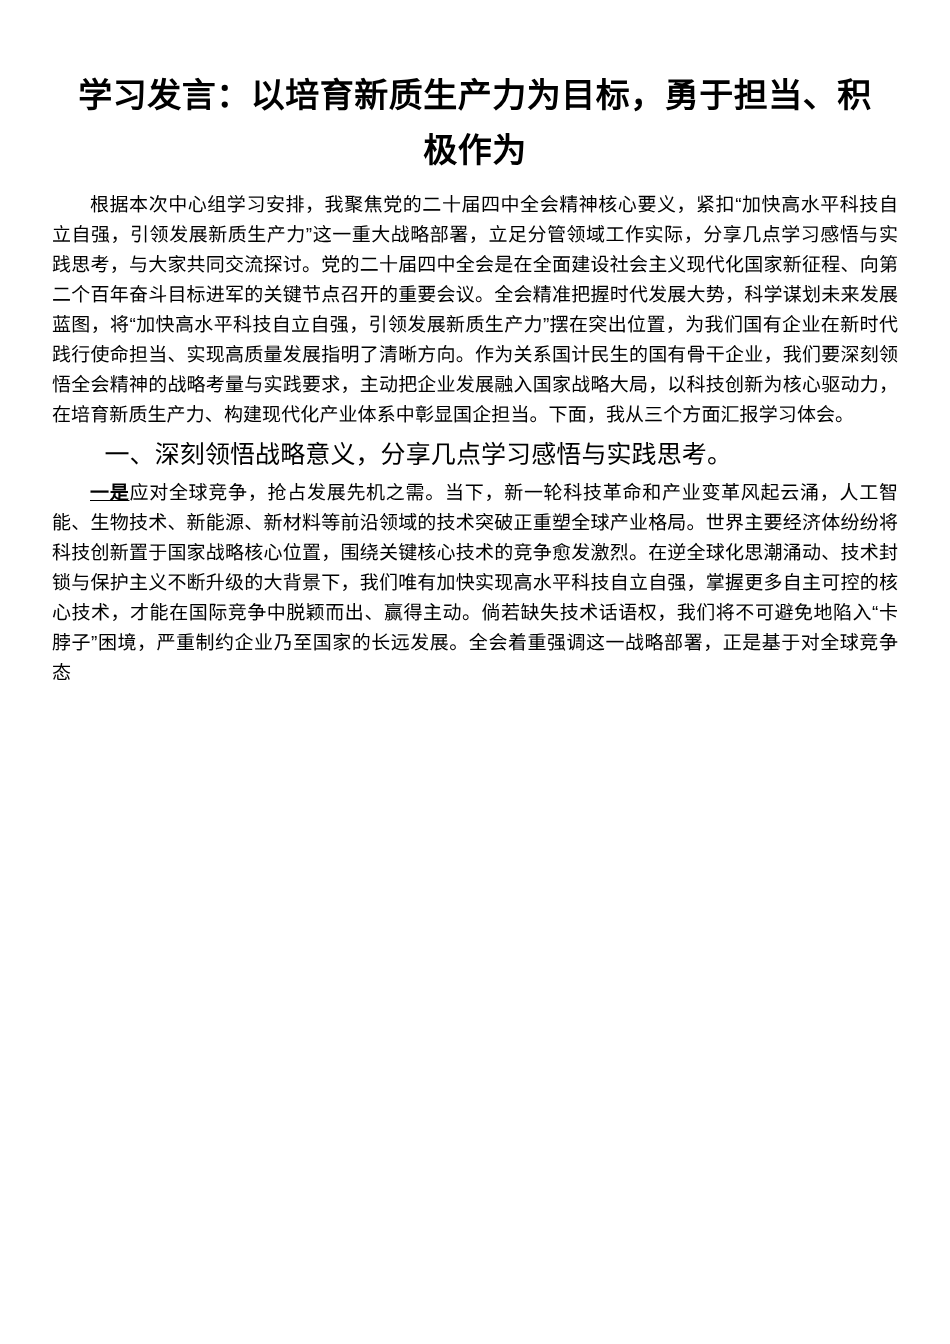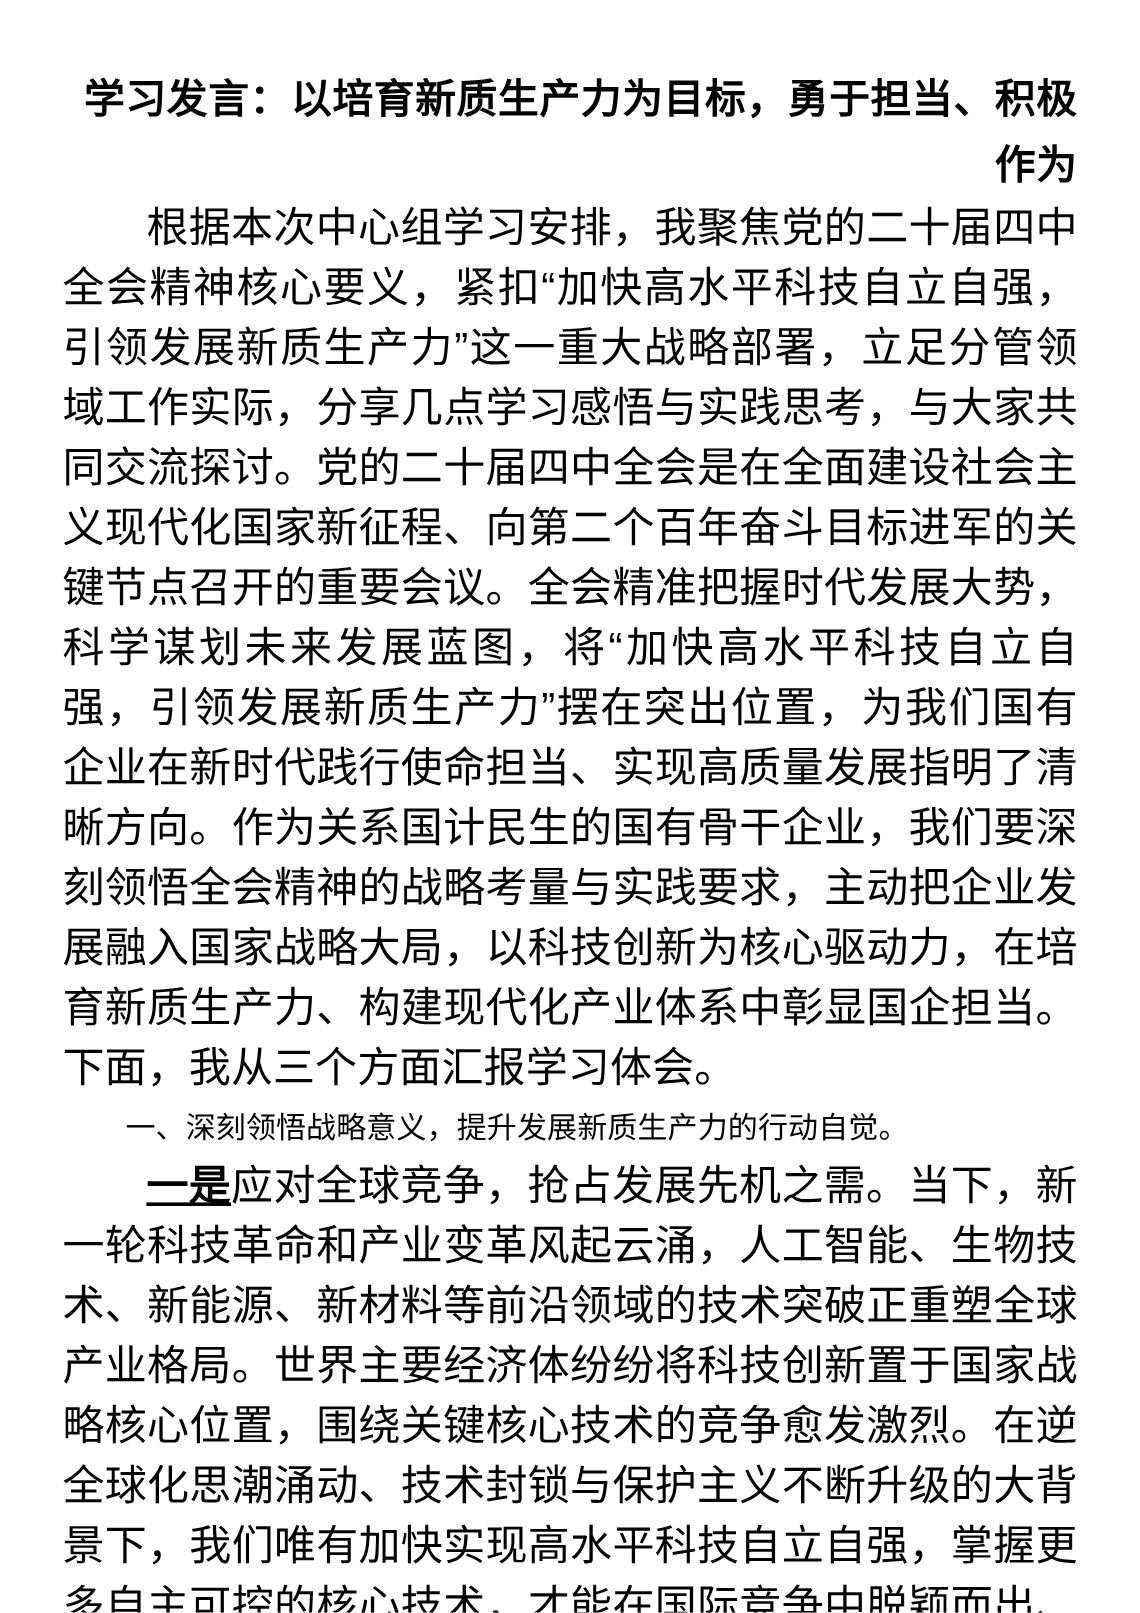--- a/index.html
+++ b/index.html
@@ -21,43 +21,43 @@
     overflow: hidden;
     box-sizing: border-box;
   }
   .content {
     position: absolute;
     left: 52px;
     top: 0;
     width: 846px;
   }
   .doc-title {
-    margin: 0;
+    margin: 12px;
     padding-top: 56px;
     font-size: 34px;
     line-height: 55px;
     font-weight: 700;
-    text-align: right;
+    text-align: center;
     letter-spacing: 0.5px;
     word-break: break-all;
   }
   .salutation {
     margin: 0;
     padding-top: 62px;
     font-size: 27px;
     line-height: 50px;
     text-align: justify;
     text-align-last: left;
     word-break: break-all;
     letter-spacing: 0.1px;
   }
   .para {
     margin: 0;
-    font-size: 35px;
-    line-height: 50px;
+    font-size: 19px;
+    line-height: 30px;
     text-indent: 2em;
     text-align: justify;
     text-align-last: left;
     word-break: break-all;
     letter-spacing: 0.1px;
   }
   .section-head {
     margin: 0;
     font-size: 25px;
     line-height: 48px;
@@ -75,18 +75,18 @@
 <body>
 
 <div class="page">
   <div class="content">
 
     <h1 class="doc-title">学习发言：以培育新质生产力为目标，勇于担当、积极作为</h1>
 
 
     <p class="para">根据本次中心组学习安排，我聚焦党的二十届四中全会精神核心要义，紧扣“加快高水平科技自立自强，引领发展新质生产力”这一重大战略部署，立足分管领域工作实际，分享几点学习感悟与实践思考，与大家共同交流探讨。党的二十届四中全会是在全面建设社会主义现代化国家新征程、向第二个百年奋斗目标进军的关键节点召开的重要会议。全会精准把握时代发展大势，科学谋划未来发展蓝图，将“加快高水平科技自立自强，引领发展新质生产力”摆在突出位置，为我们国有企业在新时代践行使命担当、实现高质量发展指明了清晰方向。作为关系国计民生的国有骨干企业，我们要深刻领悟全会精神的战略考量与实践要求，主动把企业发展融入国家战略大局，以科技创新为核心驱动力，在培育新质生产力、构建现代化产业体系中彰显国企担当。下面，我从三个方面汇报学习体会。</p>
 
-    <p class="section-head">一、深刻领悟战略意义，提升发展新质生产力的行动自觉。</p>
+    <p class="section-head">一、深刻领悟战略意义，分享几点学习感悟与实践思考。</p>
 
     <p class="para"><span class="lead">一是</span><span>应对全球竞争，抢占发展先机之需。当下，新一轮科技革命和产业变革风起云涌，人工智能、生物技术、新能源、新材料等前沿领域的技术突破正重塑全球产业格局。世界主要经济体纷纷将科技创新置于国家战略核心位置，围绕关键核心技术的竞争愈发激烈。在逆全球化思潮涌动、技术封锁与保护主义不断升级的大背景下，我们唯有加快实现高水平科技自立自强，掌握更多自主可控的核心技术，才能在国际竞争中脱颖而出、赢得主动。倘若缺失技术话语权，我们将不可避免地陷入“卡脖子”困境，严重制约企业乃至国家的长远发展。全会着重强调这一战略部署，正是基于对全球竞争态</span></p>
 
   </div>
 </div>
 
 </body></html>

